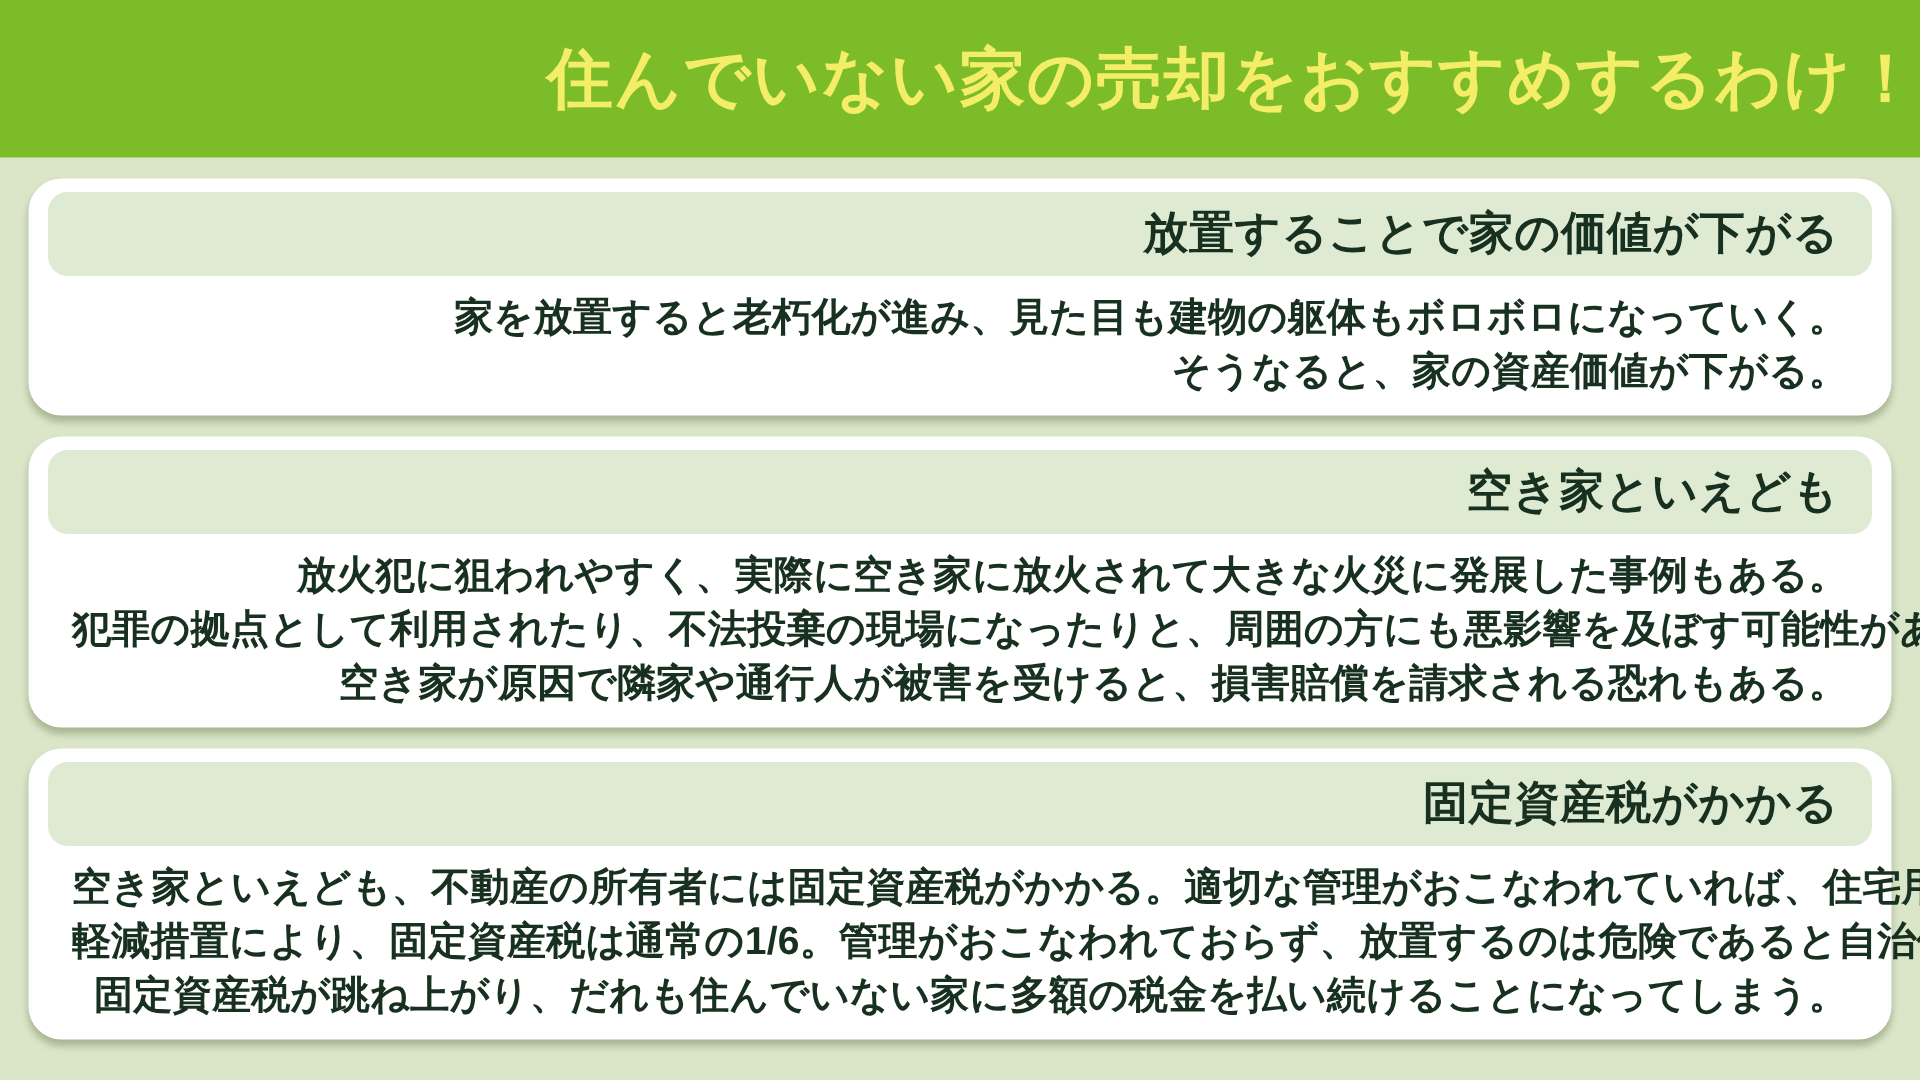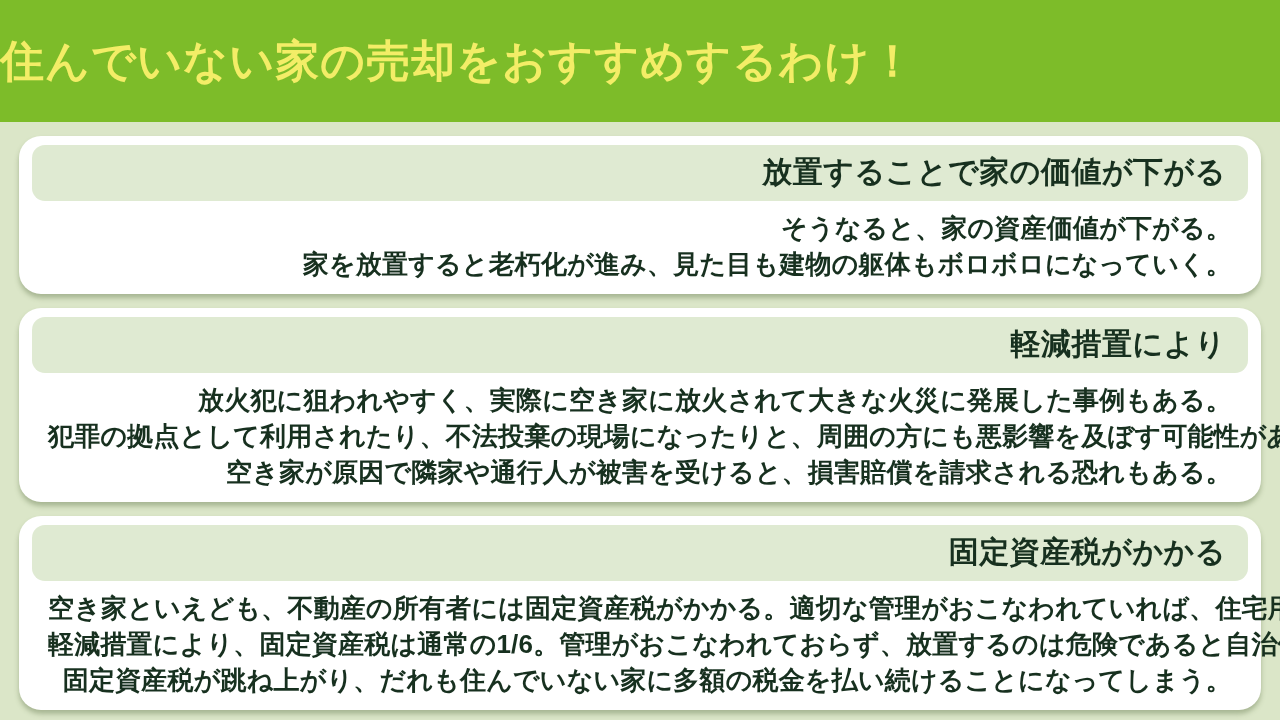--- a/index.html
+++ b/index.html
@@ -13,23 +13,23 @@
   *{box-sizing:border-box;}
   html,body{margin:0;padding:0;}
   body{
     width:1280px;height:720px;overflow:hidden;
     background:var(--page-bg);
     font-family:"Liberation Sans","DejaVu Sans",sans-serif;
     -webkit-font-smoothing:antialiased;
   }
   .page{width:1280px;height:720px;display:flex;flex-direction:column;}
   .header{
-    height:122px;flex:0 0 auto;
+    height:105px;flex:0 0 auto;
     background:var(--header-bg);
-    display:flex;align-items:center;justify-content:flex-start;
+    display:flex;align-items:center;justify-content:flex-end;
   }
   .page-title{
     color:var(--title-color);
     font-size:44px;font-weight:bold;
     letter-spacing:1px;
     white-space:nowrap;
   }
   .content{
     flex:1 1 auto;
     padding:14px 19px 12px;
@@ -68,27 +68,27 @@
 
   <div class="header">
     <div class="page-title">住んでいない家の売却をおすすめするわけ！</div>
   </div>
 
   <div class="content">
 
     <div class="card">
       <div class="card-heading">放置することで家の価値が下がる</div>
       <div class="card-body">
+        <div class="body-line">家を放置すると老朽化が進み、見た目も建物の躯体もボロボロになっていく。</div>
         <div class="body-line">そうなると、家の資産価値が下がる。</div>
-        <div class="body-line">家を放置すると老朽化が進み、見た目も建物の躯体もボロボロになっていく。</div>
       </div>
     </div>
 
     <div class="card">
-      <div class="card-heading">軽減措置により</div>
+      <div class="card-heading">空き家といえども</div>
       <div class="card-body">
         <div class="body-line">放火犯に狙われやすく、実際に空き家に放火されて大きな火災に発展した事例もある。</div>
         <div class="body-line">犯罪の拠点として利用されたり、不法投棄の現場になったりと、周囲の方にも悪影響を及ぼす可能性がある。</div>
         <div class="body-line">空き家が原因で隣家や通行人が被害を受けると、損害賠償を請求される恐れもある。</div>
       </div>
     </div>
 
     <div class="card">
       <div class="card-heading">固定資産税がかかる</div>
       <div class="card-body">

